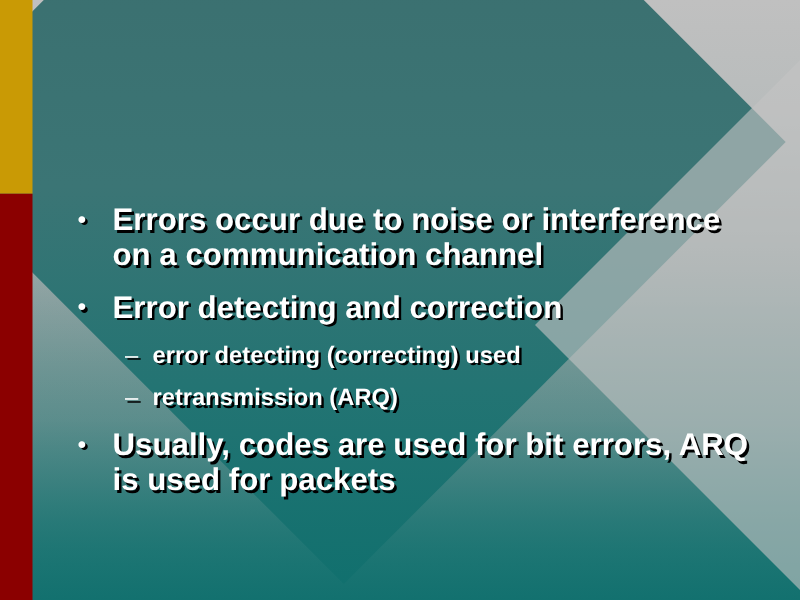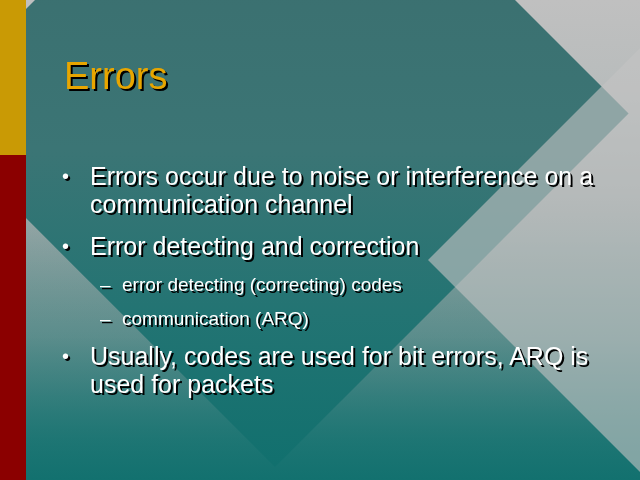--- a/index.html
+++ b/index.html
@@ -107,59 +107,58 @@
     line-height: 22px;
     margin-left: 38px;
     margin-bottom: 12px;
   }
   .lvl2 .marker {
     width: 22px;
     flex: 0 0 22px;
     font-size: 19px;
     line-height: 22px;
   }
-  .bullet-text { flex: 1 1 auto; }
+  .bullet-text { flex: 1 1 auto; font-weight: bold; }
 </style>
 </head>
 <body>
 
 <div id="slide">
 
   <div class="bg-base"></div>
   <div class="teal-fill"></div>
   <div class="diamond-teal"></div>
   <div class="diamond-gray"></div>
 
   <div class="bar bar-gold"></div>
   <div class="bar bar-red"></div>
 
   <div class="content">
 
-    <div class="slide-title">Errors</div>
 
     <div class="body-list">
 
       <div class="bullet-row lvl1">
         <span class="marker">•</span>
         <span class="bullet-text">Errors occur due to noise or interference on a communication channel</span>
       </div>
 
       <div class="bullet-row lvl1">
         <span class="marker">•</span>
         <span class="bullet-text">Error detecting and correction</span>
       </div>
 
       <div class="bullet-row lvl2">
         <span class="marker">–</span>
-        <span class="bullet-text">error detecting (correcting) codes</span>
+        <span class="bullet-text">error detecting (correcting) used</span>
       </div>
 
       <div class="bullet-row lvl2">
         <span class="marker">–</span>
-        <span class="bullet-text">communication (ARQ)</span>
+        <span class="bullet-text">retransmission (ARQ)</span>
       </div>
 
       <div class="bullet-row lvl1" style="margin-top:10px;">
         <span class="marker">•</span>
         <span class="bullet-text">Usually, codes are used for bit errors, ARQ is used for packets</span>
       </div>
 
     </div>
   </div>
 </div>

